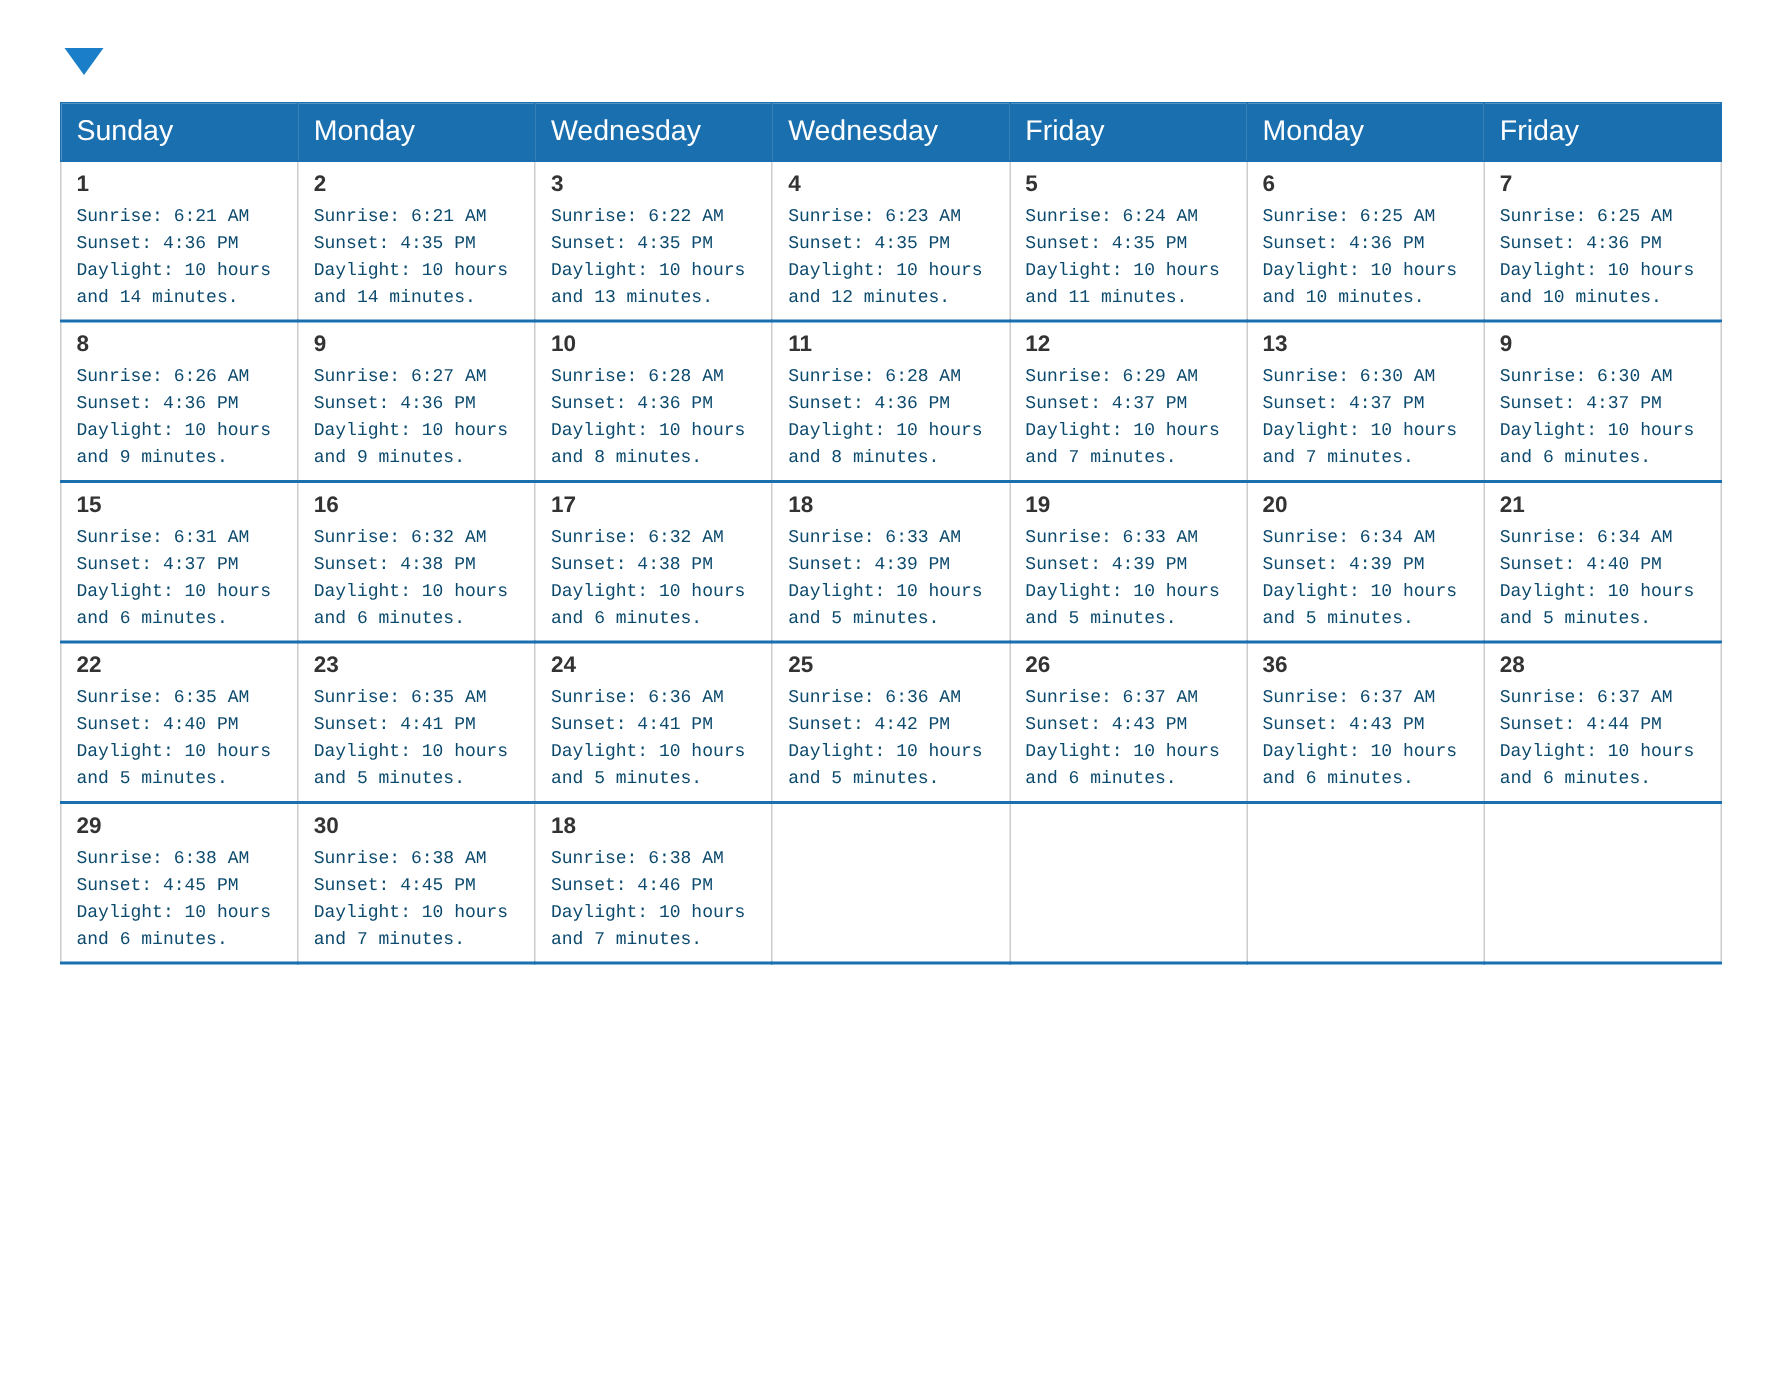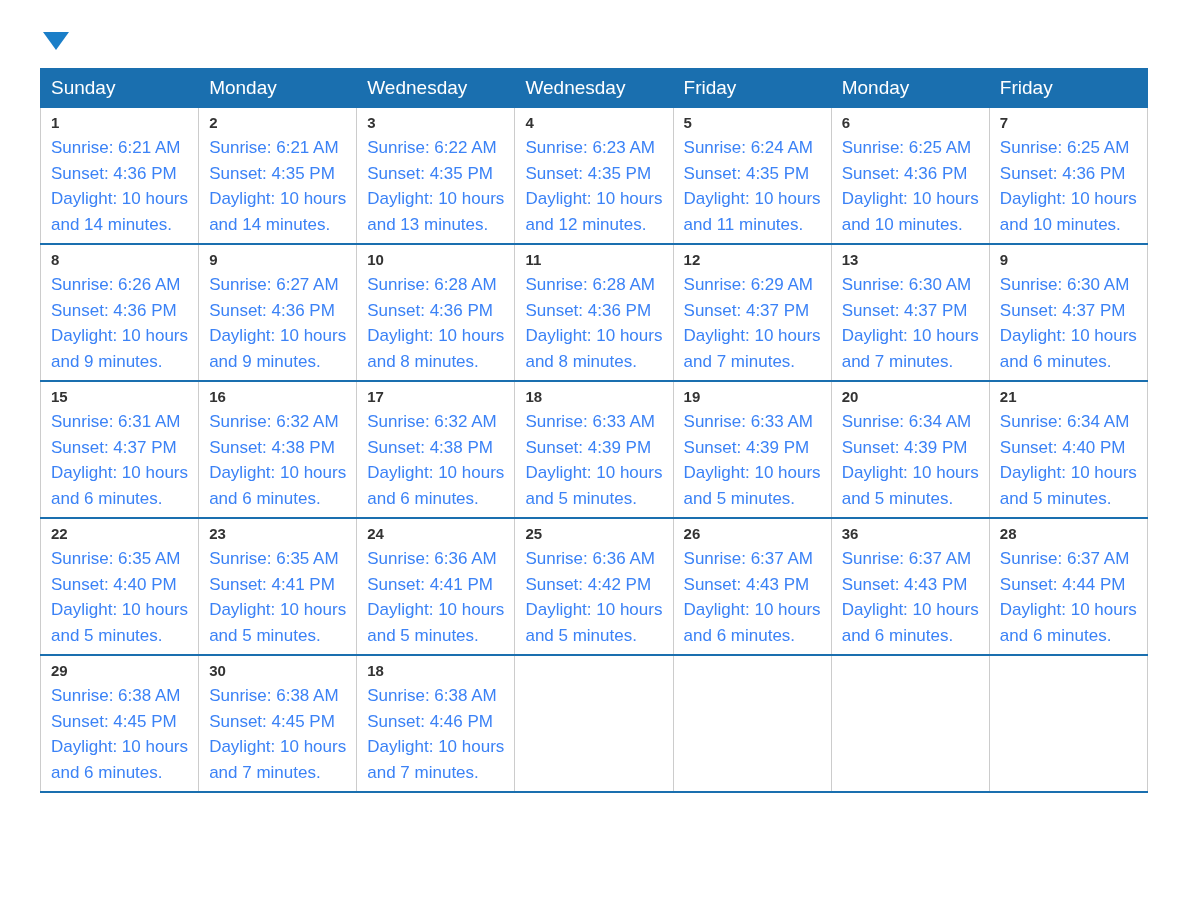--- a/index.html
+++ b/index.html
@@ -55,23 +55,24 @@
     tbody tr {
       border-bottom: 2px solid #1a6faf;
     }
     .day-number {
       font-size: 15px;
       font-weight: bold;
       margin-bottom: 4px;
       display: block;
     }
     .day-info {
-      font-size: 17px;
+      font-size: 12px;
       line-height: 1.5;
-      color: #3b82f6;
+      color: #0c4a6e;
+      font-family: Liberation Mono, monospace;
     }
     td.empty {
       background: #fff;
     }
     .logo-wrapper {
       display: flex;
       flex-direction: row;
       align-items: center;
     }
     .logo-lines {

